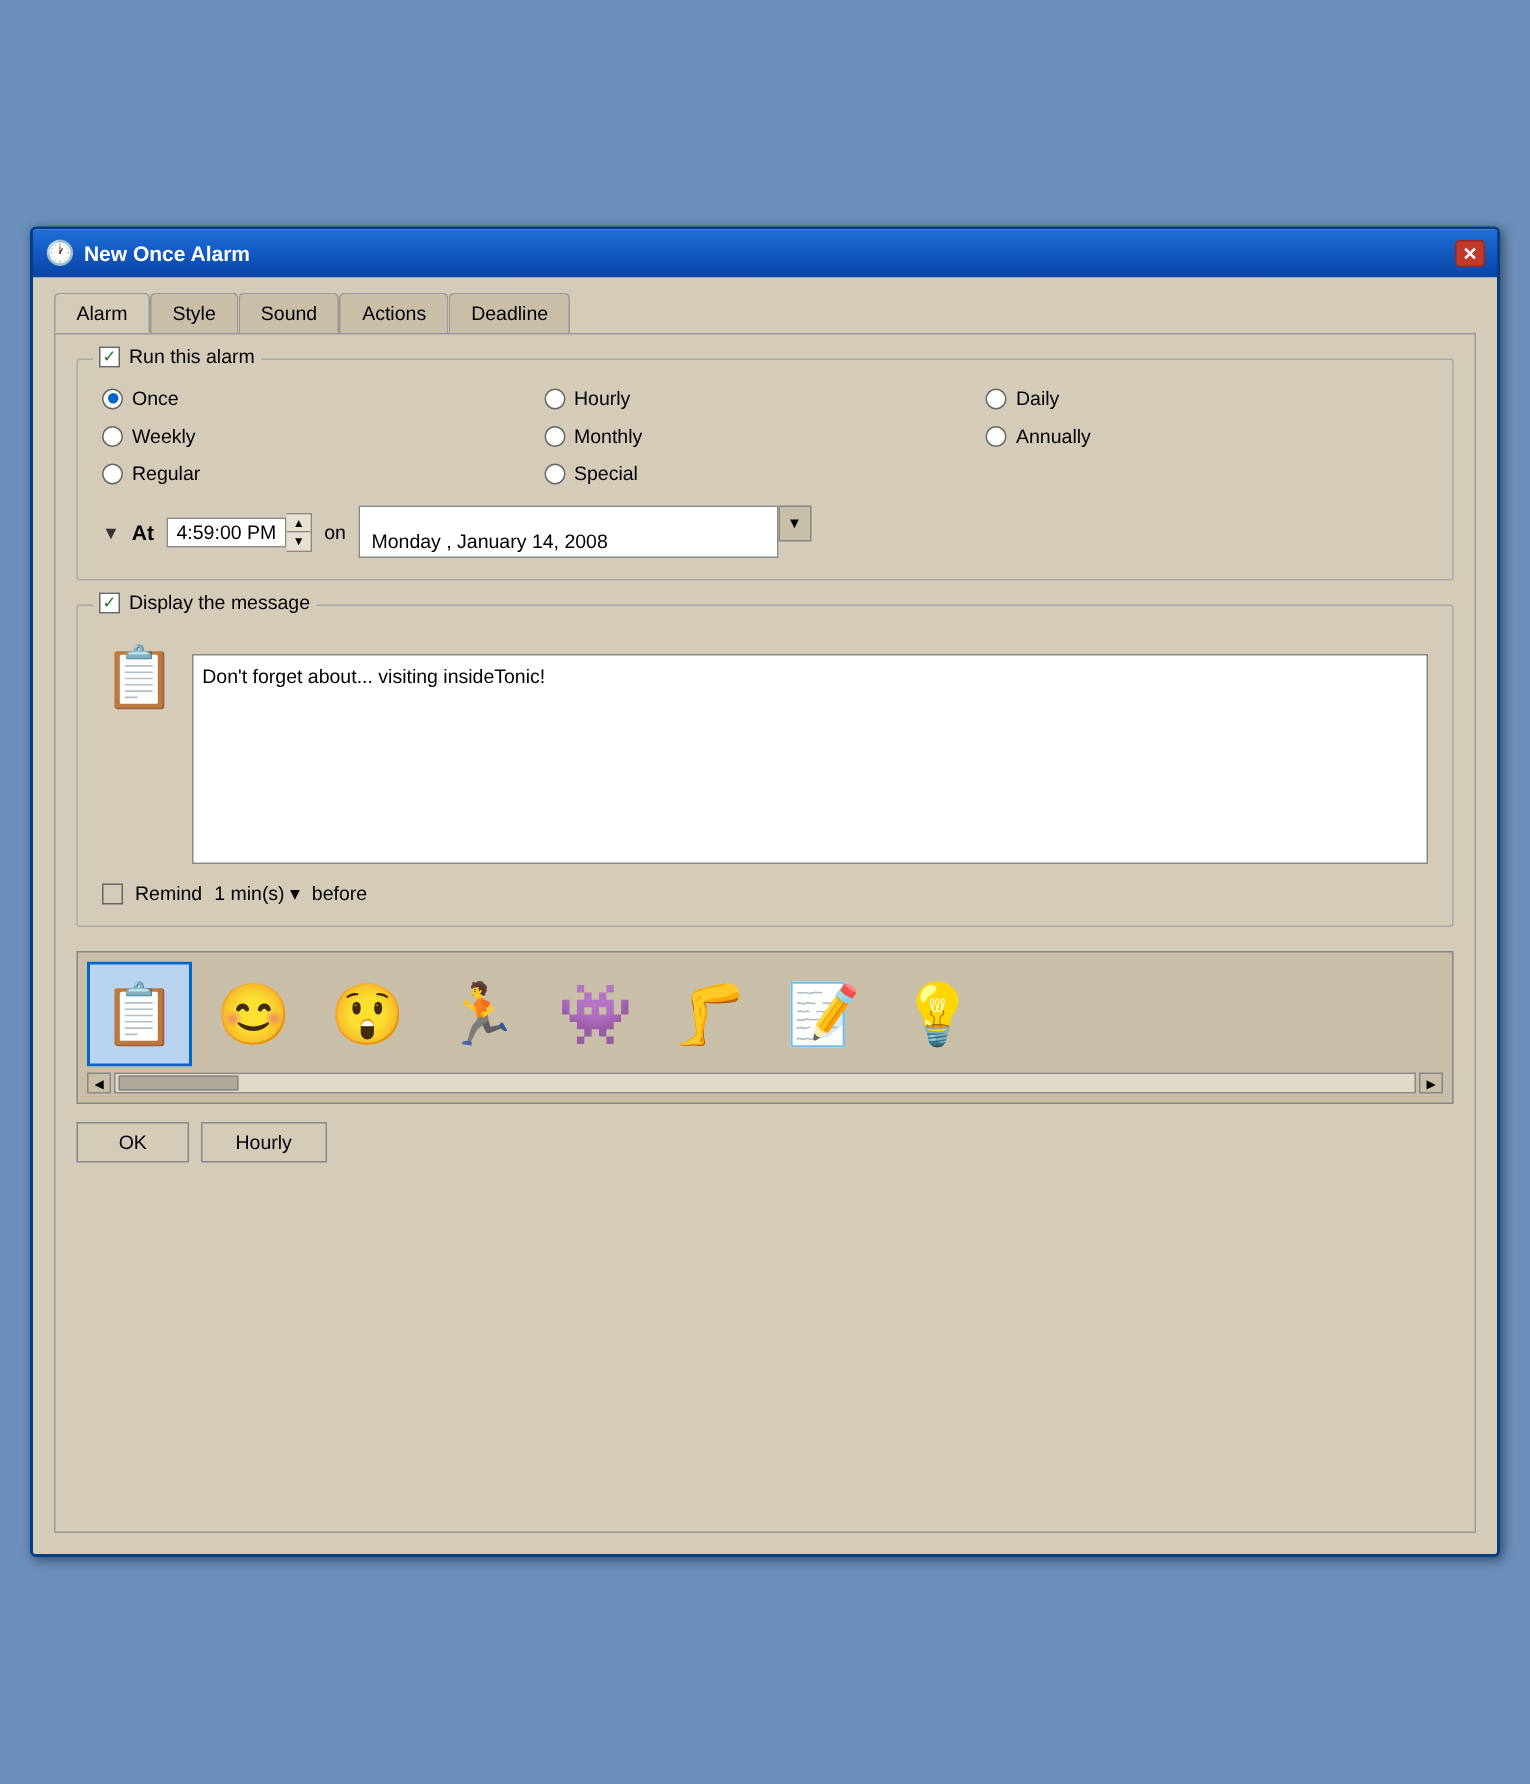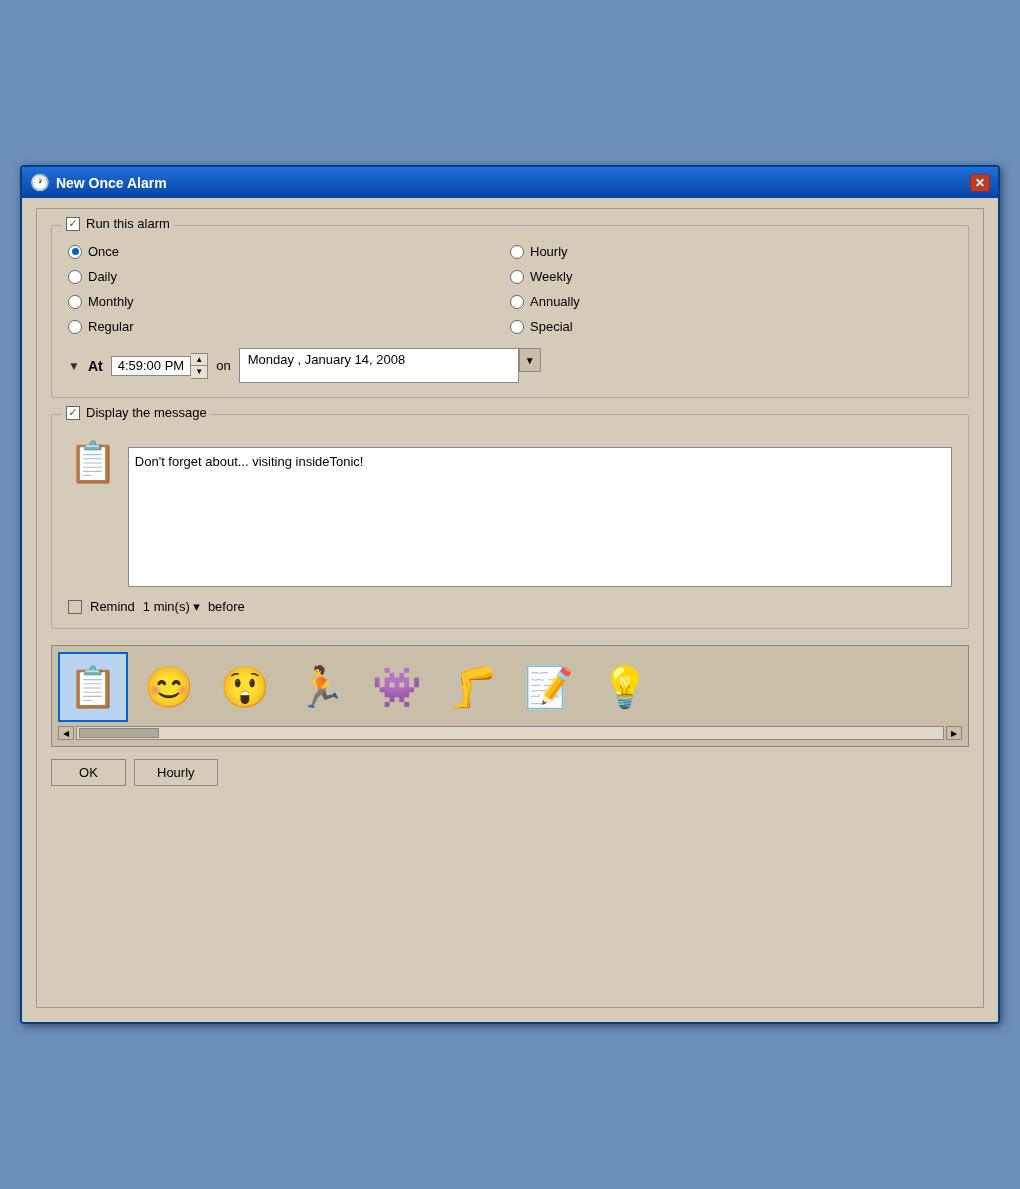--- a/index.html
+++ b/index.html
@@ -116,21 +116,21 @@
       align-items: center;
       justify-content: center;
       font-size: 11px;
       color: #1a7a1a;
       cursor: pointer;
     }
 
     
     .radio-grid {
       display: grid;
-      grid-template-columns: repeat(2, 1fr);
+      grid-template-columns: repeat(3, 1fr);
       gap: 10px 0;
       padding-top: 6px;
     }
     .radio-item {
       display: flex;
       align-items: center;
       gap: 6px;
       font-size: 13px;
       cursor: pointer;
     }
@@ -202,21 +202,21 @@
     .on-label {
       font-size: 13px;
     }
     .date-select {
       background: white;
       border: 1px solid #888;
       padding: 3px 8px;
       font-size: 13px;
       height: 35px;
       display: flex;
-      align-items: flex-start;
+      align-items: flex-end;
       justify-content: space-between;
       gap: 8px;
       min-width: 280px;
     }
     .date-dropdown-btn {
       background: #c8bfa8;
       border: 1px solid #888;
       height: 24px;
       width: 22px;
       display: flex;
@@ -350,20 +350,27 @@
   <div class="titlebar">
     <div class="titlebar-left">
       <span class="title-icon">🕐</span>
       <span>New Once Alarm</span>
     </div>
     <div class="close-btn">✕</div>
   </div>
 
   <div class="content">
 
+    <div class="tabs">
+      <div class="tab active">Alarm</div>
+      <div class="tab">Style</div>
+      <div class="tab">Sound</div>
+      <div class="tab">Actions</div>
+      <div class="tab">Deadline</div>
+    </div>
 
     <div class="tab-content">
 
       <div class="section-group">
         <div class="section-legend">
           <div class="checkbox-custom">✓</div>
           <span>Run this alarm</span>
         </div>
 
         <div class="radio-grid">

